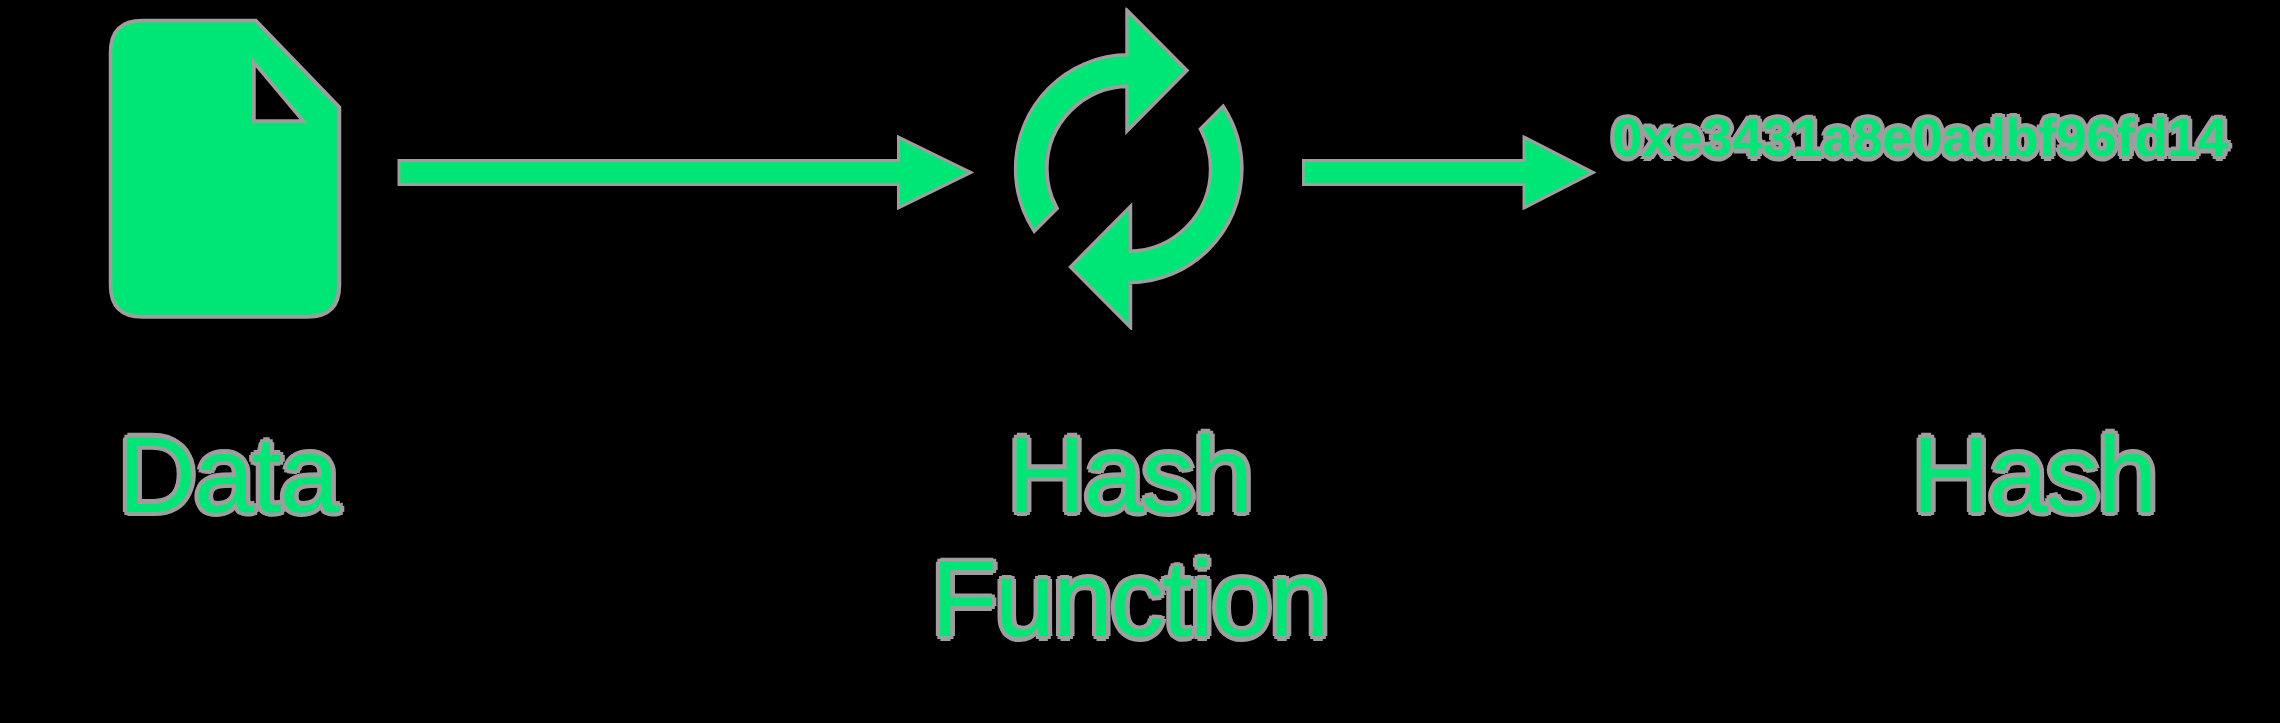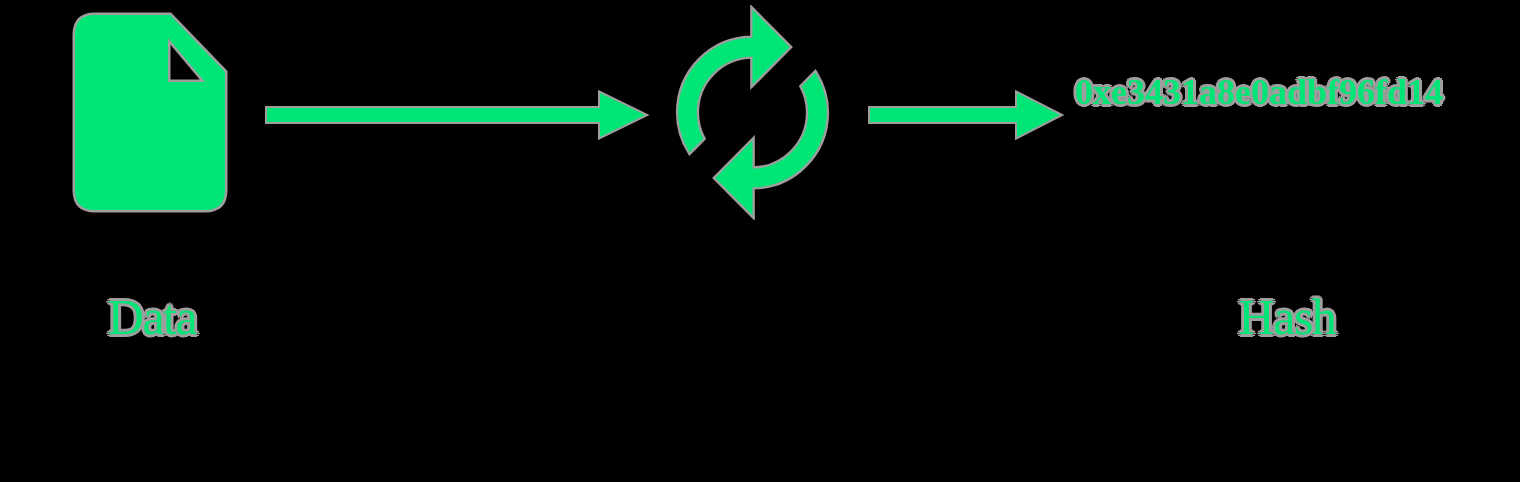--- a/index.html
+++ b/index.html
@@ -11,44 +11,43 @@
   html, body { width: 1520px; height: 482px; }
   body {
     background: var(--background);
     font-family: "Liberation Sans", sans-serif;
     overflow: hidden;
   }
   .stage {
     position: relative;
     width: 1456px;
     height: 482px;
-    font-family: Liberation Serif, serif;
   }
   .abs { position: absolute; }
 
   
   .halo {
     text-shadow:
       3px 0 var(--halo), -3px 0 var(--halo),
       0 3px var(--halo), 0 -3px var(--halo),
       2px 2px var(--halo), -2px -2px var(--halo),
       2px -2px var(--halo), -2px 2px var(--halo);
   }
 
   .label {
     color: var(--accent);
-    font-size: 50px;
+    font-size: 72px;
     font-weight: 500;
     letter-spacing: -1.5px;
     text-align: center;
     line-height: 68px;
   }
   .label-data  { left: 2px;    top: 283px; width: 300px; }
   .label-fn    { left: 573px;  top: 276px; width: 360px; line-height: 83px; }
-  .label-hash  { left: 1137px; top: 283px; width: 300px; }
+  .label-hash  { left: 1137px; top: 283px; width: 300px; text-align: right; }
 
   .hash-output {
     left: 1075px;
     top: 70px;
     width: 440px;
     color: var(--accent);
     font-size: 36px;
     font-weight: bold;
     line-height: 44px;
     letter-spacing: 0px;
@@ -89,16 +88,17 @@
   <svg class="abs arrow2-svg" width="200" height="50" viewBox="0 0 200 50">
     <polygon class="shape" stroke-width="4" points="5,18 152,18 152,3 195,25 152,47 152,32 5,32"></polygon>
   </svg>
 
   <div class="abs hash-output halo">
     <div>0xe3431a8e0adbf96fd14</div>
   </div>
 
   <div class="abs label label-data halo">Data</div>
 
+  <div class="abs label label-fn halo">Hash Function</div>
 
   <div class="abs label label-hash halo">Hash</div>
 
 </div>
 
 </body></html>

